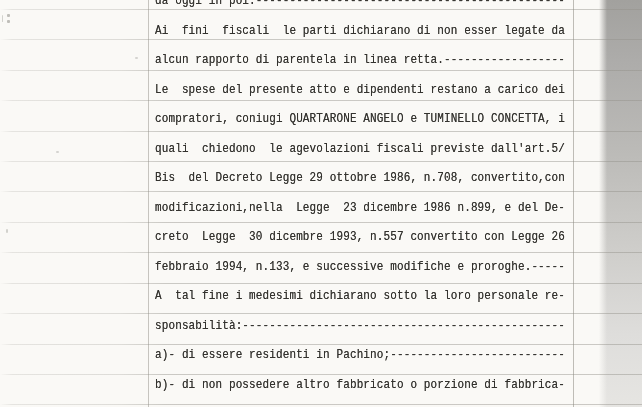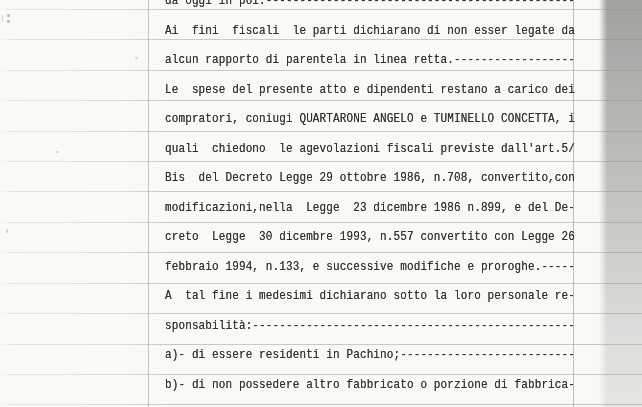--- a/index.html
+++ b/index.html
@@ -2,21 +2,20 @@
 <html><head>
 <meta charset="utf-8">
 <style>
   html,body{margin:0;padding:0;background:#ffffff;}
   .page{
     position:relative;
     width:642px;height:407px;
     overflow:hidden;
     background:#faf9f6;
     font-family:"Liberation Mono","DejaVu Sans Mono",monospace;
-    text-align:right;
   }
   
   .edge-strip{
     position:absolute;top:0;bottom:0;left:599px;right:0;
     background:linear-gradient(180deg,#a2a19e 0%,#adacaa 15%,#bcbbb8 38%,#cfcecb 62%,#dedddb 82%,#e6e5e2 100%);
   }
   .edge-fade{
     position:absolute;left:0;top:0;bottom:0;width:8px;
     background:linear-gradient(90deg,#f9f8f5 0%,rgba(249,248,245,0) 100%);
   }

